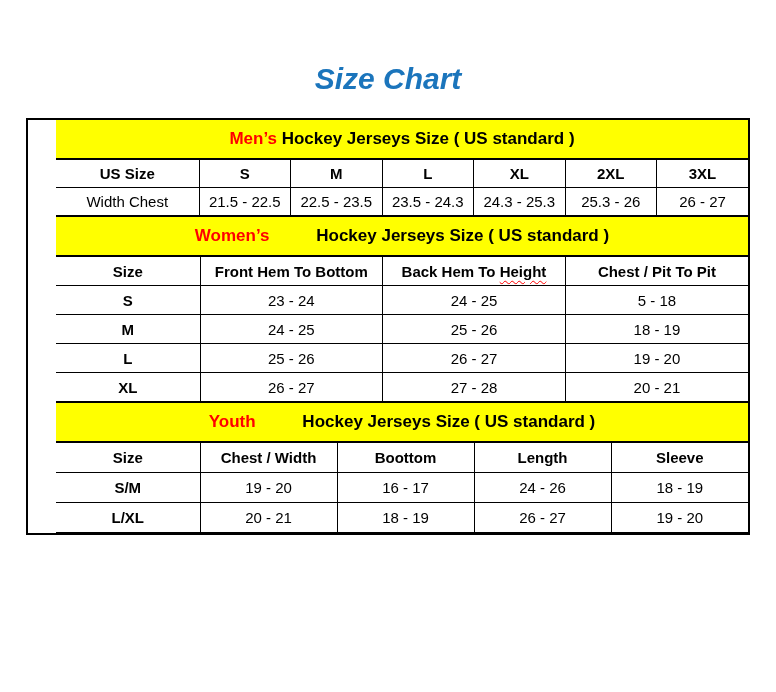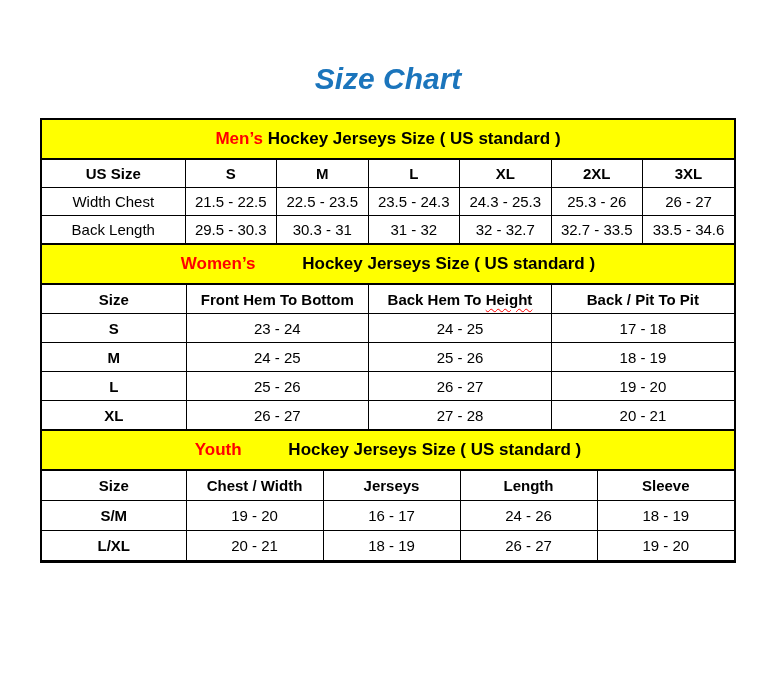--- a/index.html
+++ b/index.html
@@ -14,20 +14,21 @@
     font-size:30px;
     font-weight:bold;
     color:var(--title-blue,#1B75BC);
     letter-spacing:0px;
     font-style:italic;
   }
   .chart-wrap{
     width:692px;
     margin:22px auto 0 auto;
     border:2px solid var(--border-black,#000);
+    padding-left:28px;
   }
   .band{
     display:flex;justify-content:center;align-items:center;
     height:38px;
     background:var(--band-yellow,#FFFF00);
     border-bottom:1px solid var(--border-black,#000);
     font-weight:bold;
     font-size:17px;
     white-space:pre-wrap;
   }
@@ -96,56 +97,47 @@
         <tbody>
           <tr>
             <td class="row-label">Width Chest</td>
             <td>21.5 - 22.5</td>
             <td>22.5 - 23.5</td>
             <td>23.5 - 24.3</td>
             <td>24.3 - 25.3</td>
             <td>25.3 - 26</td>
             <td>26 - 27</td>
           </tr>
-          <tr>
-            <td class="row-label">Back Length</td>
-            <td>29.5 - 30.3</td>
-            <td>30.3 - 31</td>
-            <td>31 - 32</td>
-            <td>32 - 32.7</td>
-            <td>32.7 - 33.5</td>
-            <td>33.5 - 34.6</td>
-          </tr>
         </tbody>
       </table>
   </section>
 
   <section class="section-women">
     <div class="band"><span class="red">Women’s</span><span> Hockey Jerseys Size ( US standard )</span></div>
     <table>
         <colgroup>
           <col style="width: 144px;">
           <col>
           <col>
           <col>
         </colgroup>
         <thead>
           <tr>
             <th>Size</th>
             <th>Front Hem To Bottom</th>
             <th>Back Hem To <span class="squiggle">Height</span></th>
-            <th>Back / Pit To Pit</th>
+            <th>Chest / Pit To Pit</th>
           </tr>
         </thead>
         <tbody>
           <tr>
             <td class="row-label">S</td>
             <td>23 - 24</td>
             <td>24 - 25</td>
-            <td>17 - 18</td>
+            <td>5 - 18</td>
           </tr>
           <tr>
             <td class="row-label">M</td>
             <td>24 - 25</td>
             <td>25 - 26</td>
             <td>18 - 19</td>
           </tr>
           <tr>
             <td class="row-label">L</td>
             <td>25 - 26</td>
@@ -169,21 +161,21 @@
           <col style="width: 144px;">
           <col>
           <col>
           <col>
           <col>
         </colgroup>
         <thead>
           <tr>
             <th>Size</th>
             <th>Chest / Width</th>
-            <th>Jerseys</th>
+            <th>Boottom</th>
             <th>Length</th>
             <th>Sleeve</th>
           </tr>
         </thead>
         <tbody>
           <tr>
             <td class="row-label">S/M</td>
             <td>19 - 20</td>
             <td>16 - 17</td>
             <td>24 - 26</td>

